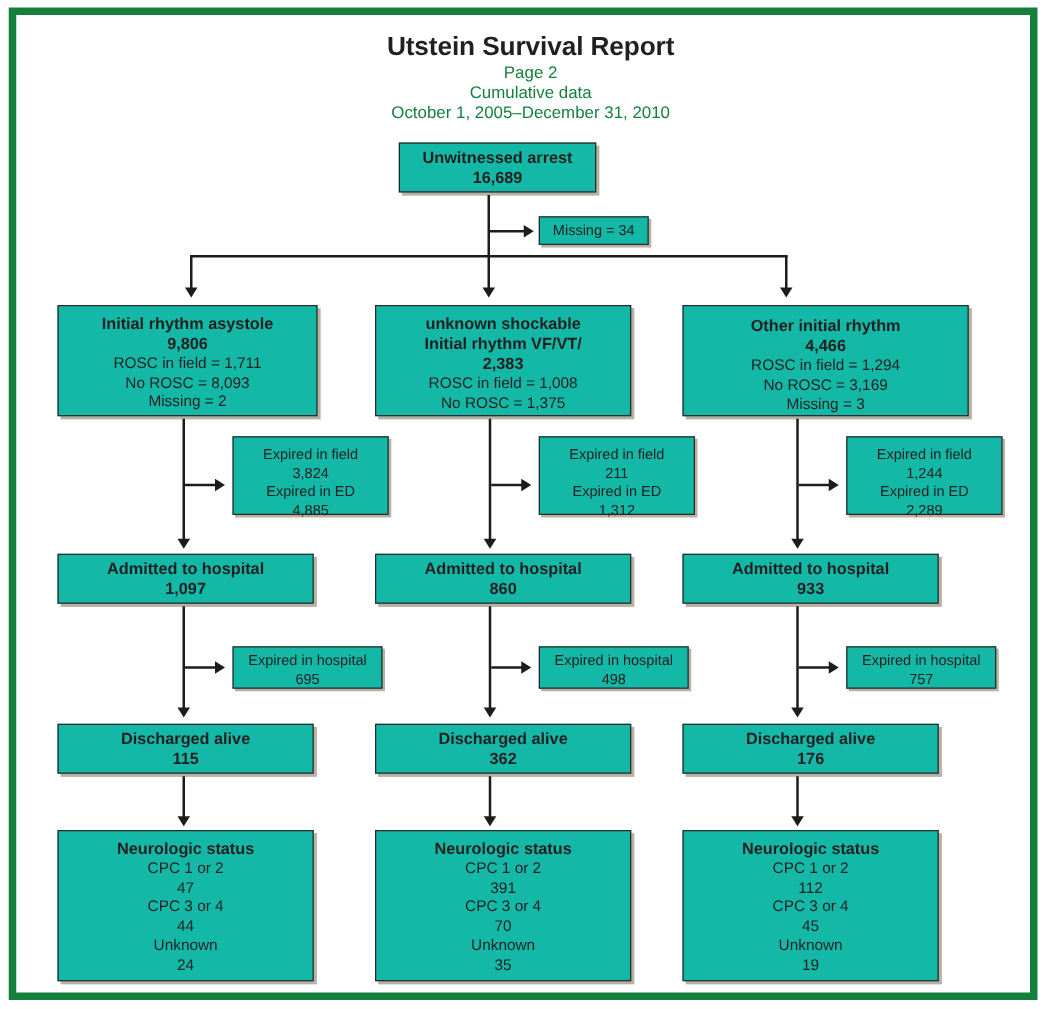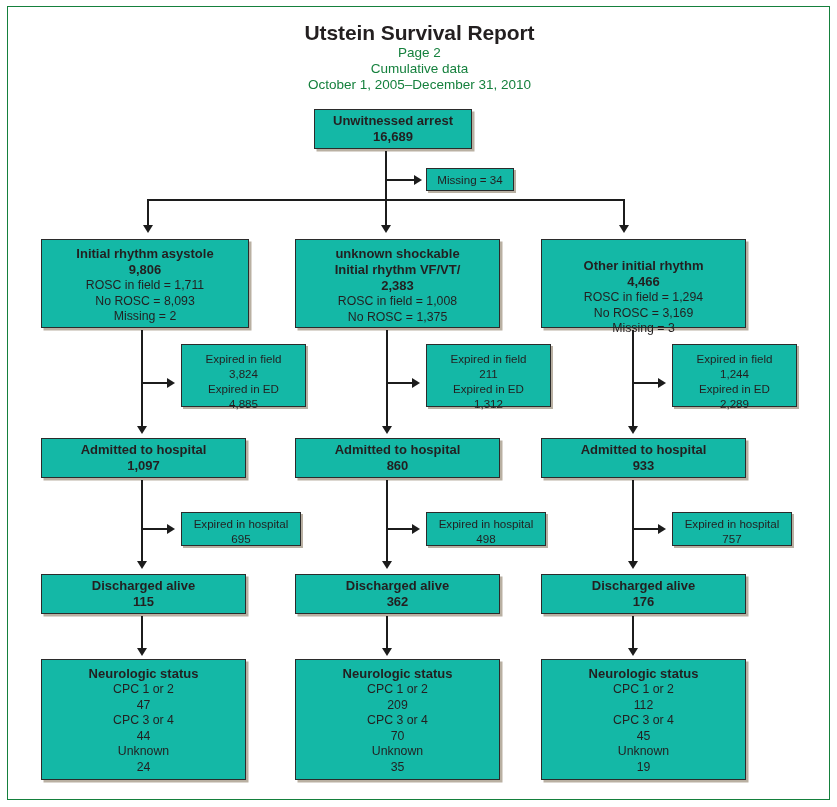--- a/index.html
+++ b/index.html
@@ -12,21 +12,21 @@
     width: 837px; height: 807px;
     font-family: "Liberation Sans", sans-serif;
     color: #231f20;
     overflow: hidden;
   }
 
   #figure-frame {
     position: absolute;
     left: 7px; top: 6px;
     width: 823px; height: 794px;
-    border: 1px solid #15803d;
+    border: 6px solid #15803d;
     background: #ffffff;
   }
 
   
   #title-block {
     position: absolute;
     left: 0; top: 13px;
     width: 823px;
     text-align: center;
   }
@@ -222,28 +222,28 @@
   <div class="node" style="left:287px; top:567px; width:205px; height:40px; padding-top:3px;">
     <span class="ttl">Discharged alive</span>
     <span class="val">362</span>
   </div>
   <div class="vline" style="left:378px; top:609px; height:34px;"></div>
   <div class="arrow-down" style="left:374px; top:641px;"></div>
 
   <div class="node" style="left:287px; top:652px; width:205px; height:121px; padding-top:6px;">
     <span class="ttl">Neurologic status</span>
     <span class="sub">CPC 1 or 2</span>
-    <span class="sub">209</span>
+    <span class="sub">391</span>
     <span class="sub">CPC 3 or 4</span>
     <span class="sub">70</span>
     <span class="sub">Unknown</span>
     <span class="sub">35</span>
   </div>
 
-  <div class="node" style="left:533px; top:232px; width:205px; height:89px; padding-top:18px;">
+  <div class="node" style="left:533px; top:232px; width:229px; height:89px; padding-top:8px;">
     <span class="ttl">Other initial rhythm</span>
     <span class="val">4,466</span>
     <span class="sub">ROSC in field = 1,294</span>
     <span class="sub">No ROSC = 3,169</span>
     <span class="sub">Missing = 3</span>
   </div>
   <div class="vline" style="left:624px; top:323px; height:98px;"></div>
   <div class="arrow-down" style="left:620px; top:419px;"></div>
   <div class="hline" style="left:626px; top:375px; width:27px;"></div>
   <div class="arrow-right" style="left:650px; top:371px;"></div>

